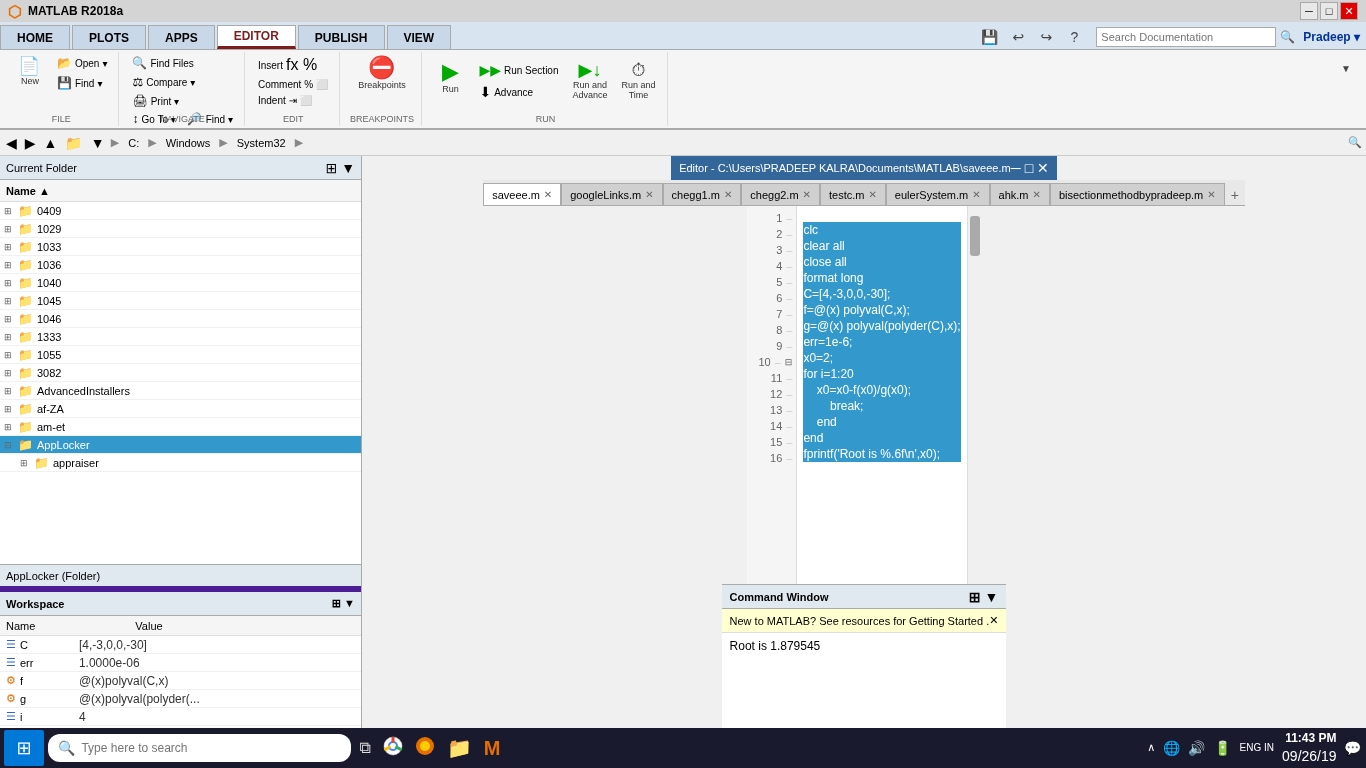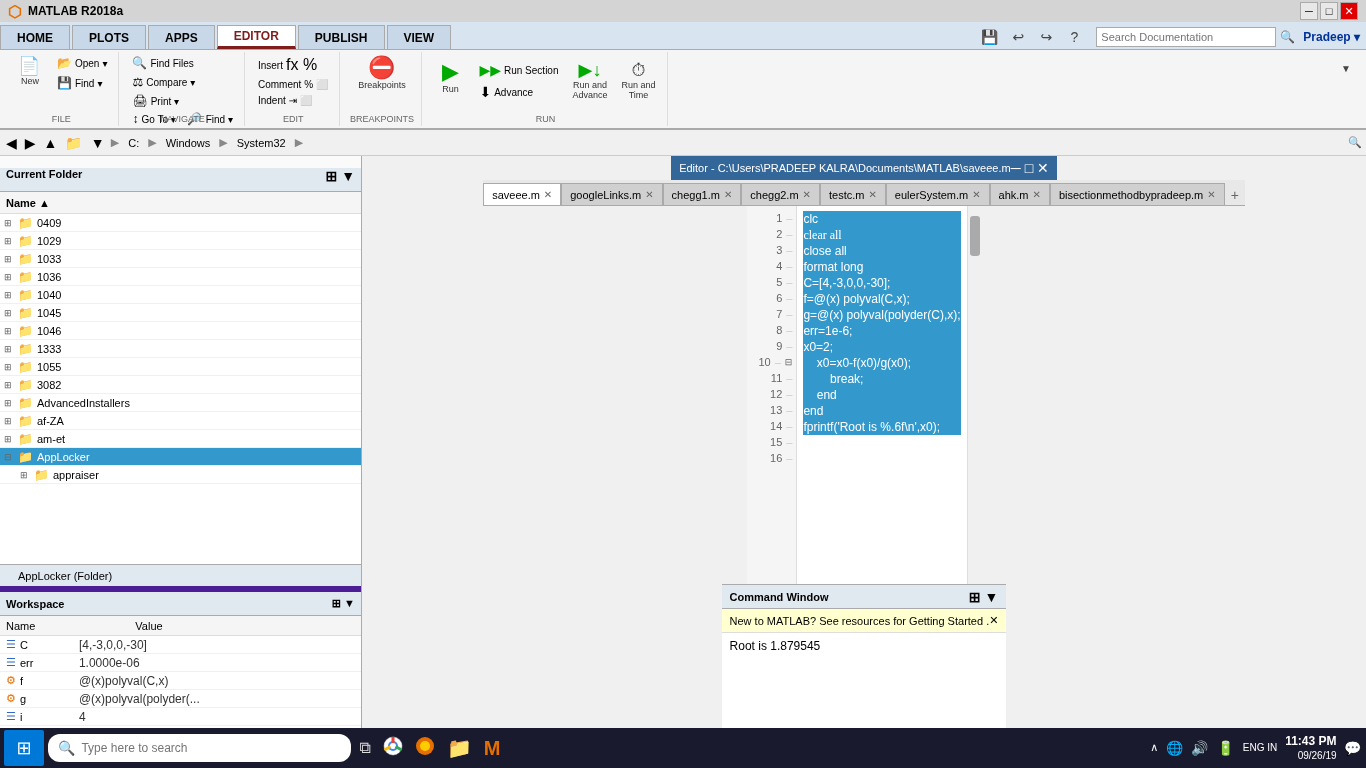--- a/index.html
+++ b/index.html
@@ -114,22 +114,22 @@
       width: 362px;
       display: flex;
       flex-direction: column;
       border-right: 1px solid #aaa;
       background: #fafafa;
     }
 
     #current-folder-header {
       height: 24px;
       background: #e0e8f0;
-      display: flex; align-items: flex-start; justify-content: space-between;
-      padding: 0 6px; font-size: 11px; font-weight: bold; border-bottom: 1px solid #aaa; margin-top: 12px;
+      display: flex; align-items: center; justify-content: space-between;
+      padding: 0 6px; font-size: 11px; font-weight: normal; border-bottom: 1px solid #aaa;
     }
     #current-folder-header .header-icons { display: flex; gap: 4px; font-size: 14px; cursor: pointer; }
 
     #folder-list-header {
       height: 22px;
       background: #f5f5f5;
       display: flex; align-items: center; padding: 0 6px;
       font-size: 11px; font-weight: bold; border-bottom: 1px solid #ddd;
     }
 
@@ -226,21 +226,21 @@
       font-size: 11px;
       font-family: 'Courier New', monospace;
       color: #666;
       justify-content: flex-end;
       gap: 4px;
     }
     .line-num-row .dash { color: #ccc; }
     .line-num-row .collapse-btn { font-size: 9px; color: #666; cursor: pointer; }
     #code-area {
       flex: 1;
-      padding: 5px 6px;
+      padding: 16px 6px;
       overflow-y: auto;
       font-family: 'Courier New', monospace;
       font-size: 12px;
       line-height: 16px;
       background: #fff;
     }
     .code-line {
       height: 16px;
       display: flex; align-items: center;
       white-space: pre;
@@ -315,21 +315,21 @@
       border: none; outline: none; font-size: 12px; background: transparent; width: 260px;
     }
     .taskbar-icon-btn { font-size: 20px; cursor: pointer; color: #ddd; padding: 0 4px; }
     #taskbar-right {
       margin-left: auto;
       display: flex; align-items: center; gap: 8px; color: #fff; font-size: 11px;
     }
     .sys-tray-icon { font-size: 14px; cursor: pointer; }
     #taskbar-time { text-align: right; line-height: 1.4; }
     #taskbar-time .time { font-size: 12px; font-weight: bold; }
-    #taskbar-time .date { font-size: 10px; }
+    #taskbar-time .date { font-size: 14px; }
 
     
     ::-webkit-scrollbar { width: 8px; height: 8px; }
     ::-webkit-scrollbar-track { background: #f0f0f0; }
     ::-webkit-scrollbar-thumb { background: #bbb; border-radius: 4px; }
 
     
     .ribbon-top-right {
       display: flex; align-items: center; gap: 4px; margin-left: auto; padding-right: 6px;
     }
@@ -587,21 +587,21 @@
         <span class="folder-icon">📁</span>
         <span>AppLocker</span>
       </div>
       <div class="folder-item" style="padding-left:20px;">
         <span class="expand-icon">⊞</span>
         <span class="folder-icon">📁</span>
         <span>appraiser</span>
       </div>
     </div>
 
-    <div style="height:22px;background:#e0e8f0;display:flex;align-items:center;padding:0 18px;font-size:11px;border-top:1px solid #aaa;text-align:right;">
+    <div style="height:22px;background:#e0e8f0;display:flex;align-items:center;padding:0 6px;font-size:11px;border-top:1px solid #aaa;text-align:right;">
       <span>AppLocker (Folder)</span>
     </div>
 
     <div id="workspace-panel">
       <div id="workspace-header">
         <span>Workspace</span>
         <div class="header-icons">
           <span>⊞</span>
           <span>▼</span>
         </div>
@@ -755,28 +755,29 @@
           <span>15</span>
             <span class="dash">–</span>
         </div>
         <div class="line-num-row">
           <span>16</span>
             <span class="dash">–</span>
         </div>
       </div>
       <div id="code-area">
         <div class="code-line selected">clc</div>
-        <div class="code-line selected"><span style="color:#fff;font-family:Liberation Serif, serif;">clear all</span></div>
+        <div class="code-line selected"><span style="color:#fff;">clear all</span></div>
         <div class="code-line selected">close all</div>
         <div class="code-line selected">format long</div>
         <div class="code-line selected">C=[4,-3,0,0,-30];</div>
         <div class="code-line selected">f=@(x) polyval(C,x);</div>
         <div class="code-line selected">g=@(x) polyval(polyder(C),x);</div>
         <div class="code-line selected">err=1e-6;</div>
         <div class="code-line selected">x0=2;</div>
+        <div class="code-line selected"><span>for i=1:20</span></div>
         <div class="code-line selected">    x0=x0-f(x0)/g(x0);</div>
         <div class="code-line selected">        break;</div>
         <div class="code-line selected">    end</div>
         <div class="code-line selected">end</div>
         <div class="code-line selected">fprintf('Root is %.6f\n',x0);</div>
       </div>
       <div id="editor-scrollbar">
         <div style="height:40px;background:#aaa;margin-top:10px;border-radius:3px;width:10px;margin-left:2px;"></div>
       </div>
     </div>

